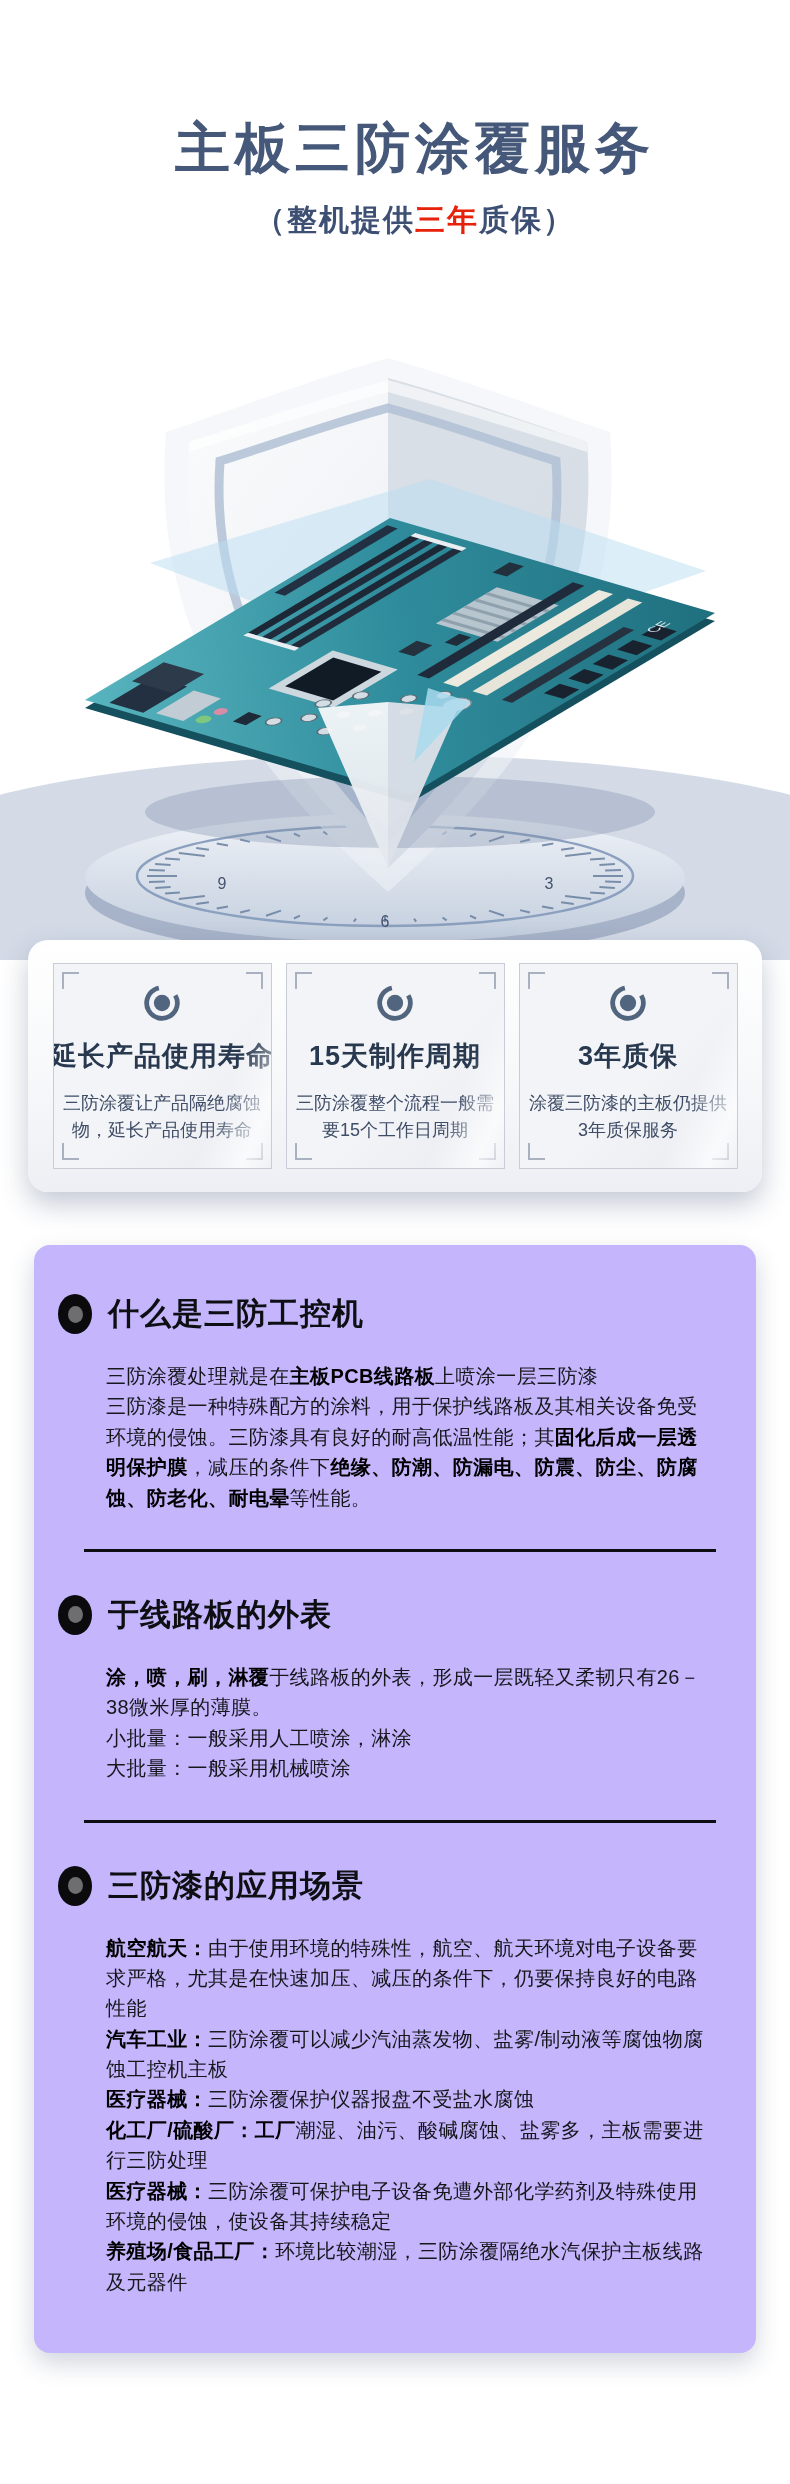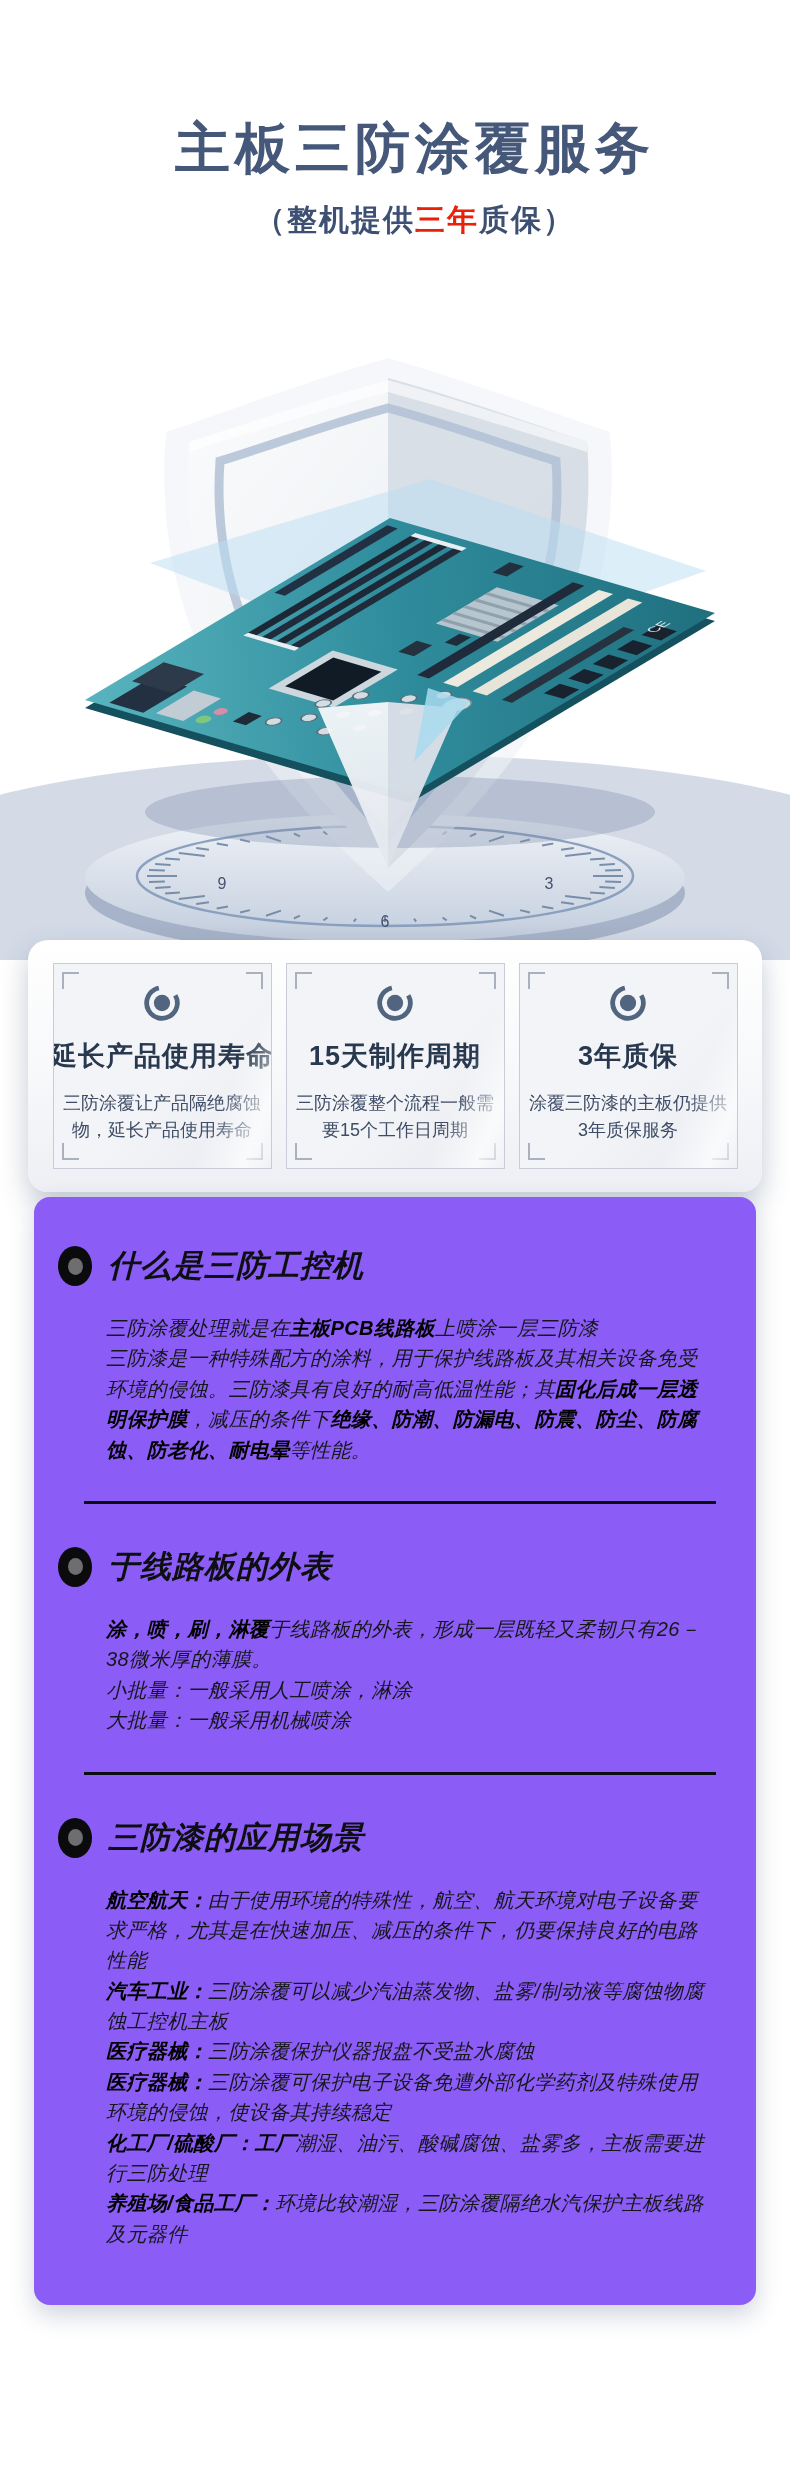--- a/index.html
+++ b/index.html
@@ -46,23 +46,23 @@
   .corner.tl{left:8px;top:8px;border-left-width:2px;border-top-width:2px;}
   .corner.tr{right:8px;top:8px;border-right-width:2px;border-top-width:2px;}
   .corner.bl{left:8px;bottom:8px;border-left-width:2px;border-bottom-width:2px;}
   .corner.br{right:8px;bottom:8px;border-right-width:2px;border-bottom-width:2px;}
   .card .icon{margin-top:16px;height:46px;}
   .card h3{margin:12px 0 10px 0;font-size:27px;font-weight:800;color:#28384f;letter-spacing:1px;white-space:nowrap;}
   .card p{margin:6px 0 0 0;font-size:18px;color:#3e4c66;line-height:1.5;width:202px;}
 
   
   .content-panel{
-    position:absolute;left:34px;top:1197px;width:722px;box-sizing:border-box;
-    background:#8b5cf6;border-radius:16px;box-shadow:0 10px 24px rgba(40,60,100,.22);
-    padding:48px 40px 56px 72px;color:#15171b;font-style:italic;
+    position:absolute;left:34px;top:1245px;width:722px;box-sizing:border-box;
+    background:#c4b5fd;border-radius:16px;box-shadow:0 10px 24px rgba(40,60,100,.22);
+    padding:48px 40px 56px 72px;color:#15171b;
   }
   .sec-head{display:flex;align-items:center;gap:16px;margin:0 0 26px -48px;}
   .bullet{width:34px;height:40px;border-radius:50%;background:#0b0b0d;display:flex;align-items:center;justify-content:center;flex:0 0 auto;}
   .bullet i{display:block;width:15px;height:17px;border-radius:50%;background:#6e6e70;}
   .sec-head h2{margin:0;font-size:31px;font-weight:800;color:#0d0f13;letter-spacing:1px;}
   .content-panel p{margin:0;font-size:20px;line-height:1.52;letter-spacing:.4px;}
   .content-panel b{font-weight:800;color:#000;}
   .gap-s{margin-bottom:24px;}
   .divider{height:3px;background:#0d0e11;margin:36px 0 42px -22px;}
 </style>
@@ -309,17 +309,17 @@
 
   <div class="sec-head">
     <span class="bullet">
         <i></i>
       </span>
     <h2>三防漆的应用场景</h2>
   </div>
   <p><b>航空航天：</b><span>由于使用环境的特殊性，航空、航天环境对电子设备要求严格，尤其是在快速加压、减压的条件下，仍要保持良好的电路性能</span></p>
   <p><b>汽车工业：</b><span>三防涂覆可以减少汽油蒸发物、盐雾/制动液等腐蚀物腐蚀工控机主板</span></p>
   <p><b>医疗器械：</b><span>三防涂覆保护仪器报盘不受盐水腐蚀</span></p>
+  <p><b>化工厂/硫酸厂：工厂</b><span>潮湿、油污、酸碱腐蚀、盐雾多，主板需要进行三防处理</span></p>
   <p><b>医疗器械：</b><span>三防涂覆可保护电子设备免遭外部化学药剂及特殊使用环境的侵蚀，使设备其持续稳定</span></p>
-  <p><b>化工厂/硫酸厂：工厂</b><span>潮湿、油污、酸碱腐蚀、盐雾多，主板需要进行三防处理</span></p>
   <p><b>养殖场/食品工厂：</b><span>环境比较潮湿，三防涂覆隔绝水汽保护主板线路及元器件</span></p>
 
 </section>
 
 </body></html>

